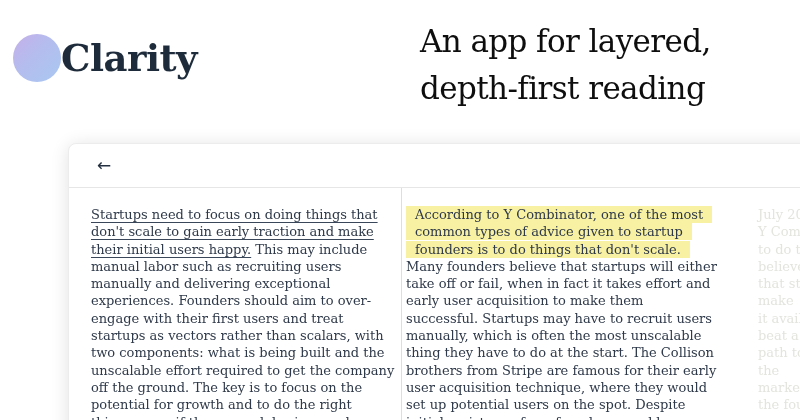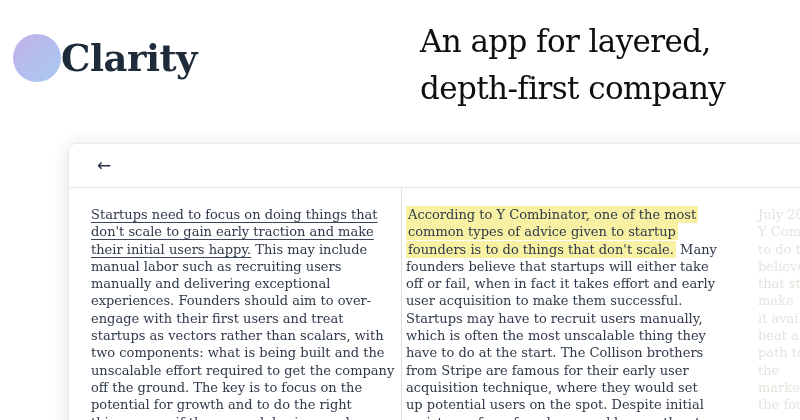--- a/index.html
+++ b/index.html
@@ -72,21 +72,21 @@
   .lead-underline {
     text-decoration:underline;
     text-decoration-thickness:1px;
     text-underline-offset:3px;
     text-decoration-color:#3a465a;
     cursor:pointer;
     margin-top:16px;
   }
   .lead-highlight {
     background:#f8f1a3;
-    padding:1px 2px;
+    padding:1px 9px;
     box-decoration-break:clone;
     -webkit-box-decoration-break:clone;
     cursor:pointer;
   }
 
   
   .col-3 {
     left:689px; width:200px;
     color:#e4e4de;
     white-space:nowrap;
@@ -96,21 +96,21 @@
 </head>
 <body>
 
 <div class="brand">
   <div class="brand-logo"></div>
   <div class="brand-name">Clarity</div>
 </div>
 
 <div class="headline">
   <div>An app for layered,</div>
-  <div>depth-first company</div>
+  <div>depth-first reading</div>
 </div>
 
 <div class="reader-card">
   <div class="reader-header">
     <button class="back-btn">←</button>
   </div>
 
   <div class="reader-body">
     <div class="col col-1"><span class="lead-underline">Startups need to focus on doing things that don't scale to gain early traction and make their initial users happy.</span><span> This may include manual labor such as recruiting users manually and delivering exceptional experiences. Founders should aim to over-engage with their first users and treat startups as vectors rather than scalars, with two components: what is being built and the unscalable effort required to get the company off the ground. The key is to focus on the potential for growth and to do the right things, even if they seem laborious and inconsequential at the time. Startups that prioritize early adopters and focus on providing insanely great user experiences can achieve significant user numbers</span></div>
 

